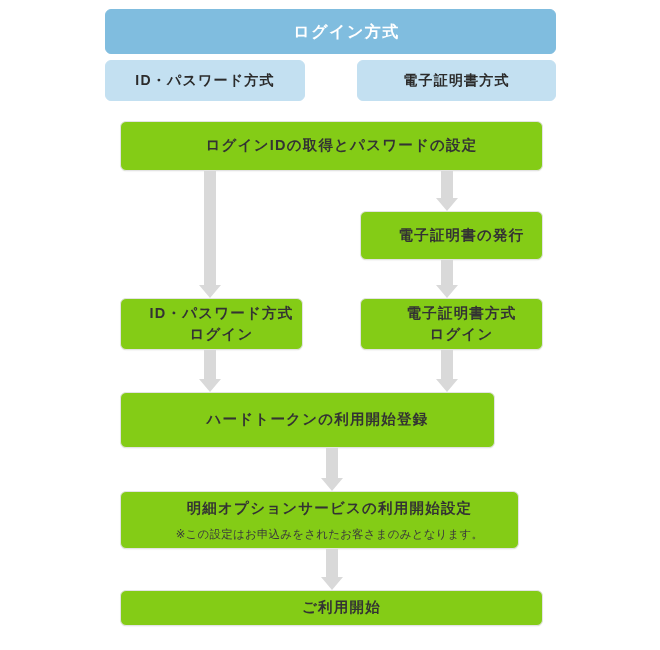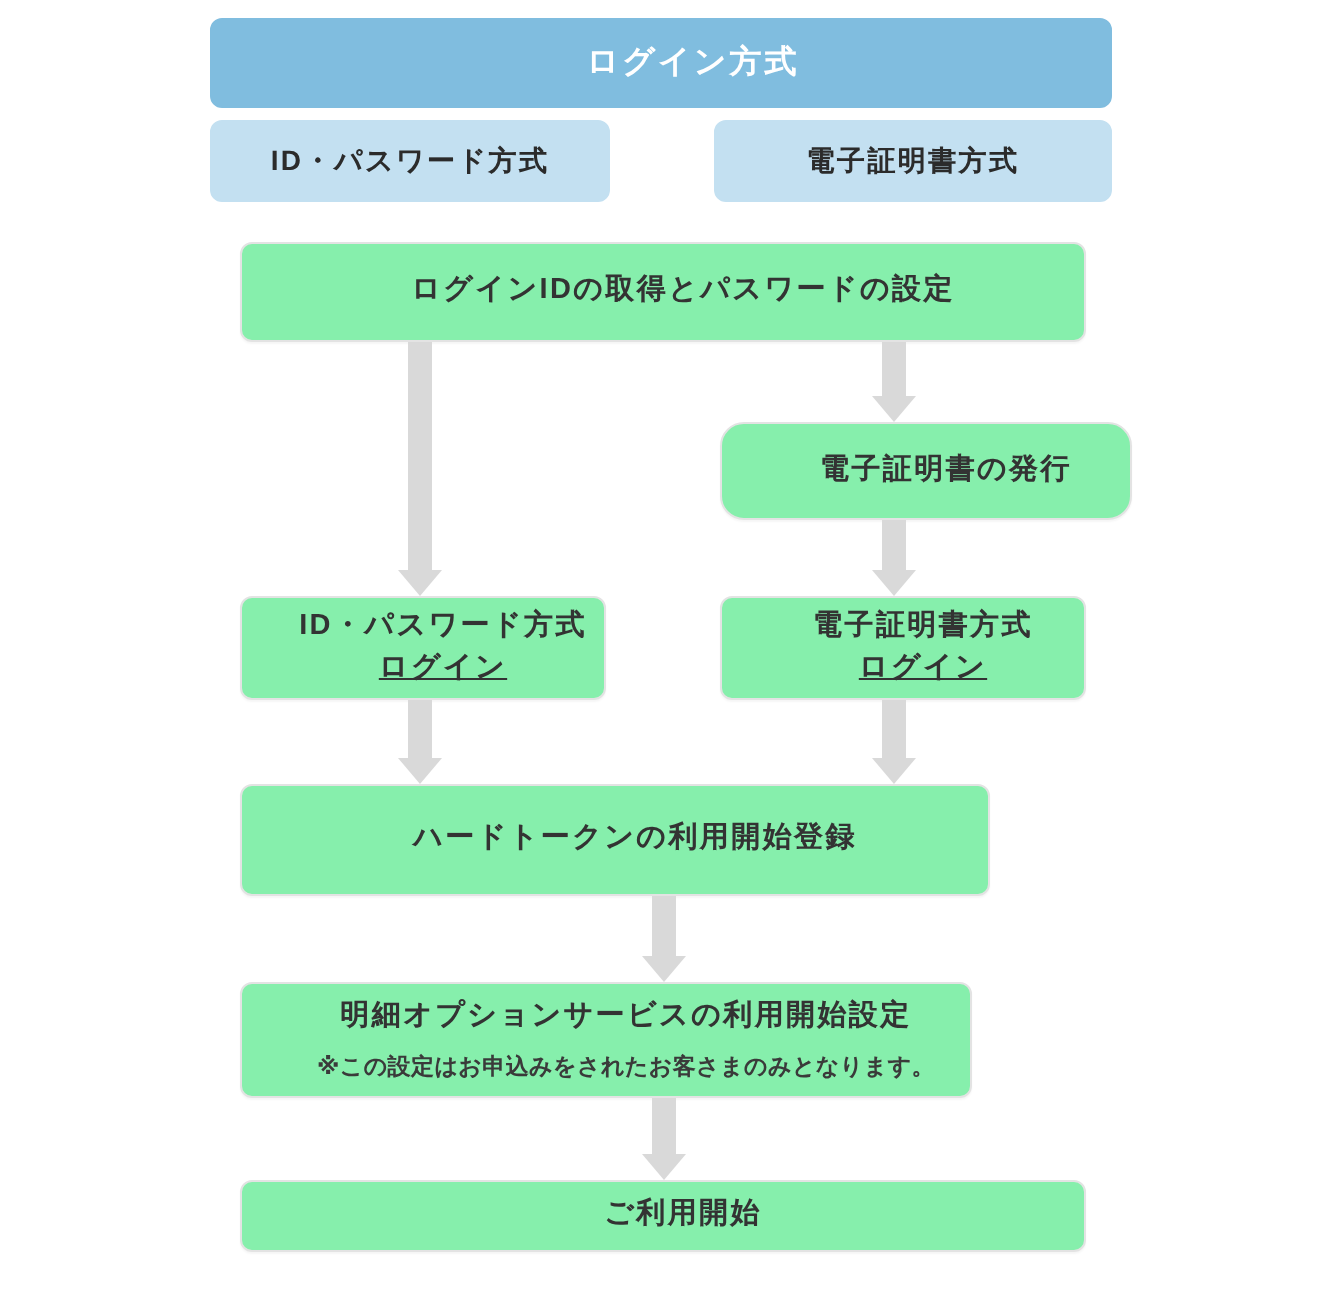--- a/index.html
+++ b/index.html
@@ -49,40 +49,39 @@
     background: #c3e0f1;
     border: 1px solid #c3e0f1;
     color: #2b2b2b;
     font-size: 14px;
     font-weight: bold;
     letter-spacing: 1.2px;
   }
 
   
   .node.step {
-    background: #86efac;
+    background: #84cc16;
     border: 1px solid #e3e3e3;
     color: #333333;
     font-size: 14.5px;
     font-weight: bold;
     letter-spacing: 1.2px;
     box-shadow: 0 1px 1px rgba(0,0,0,0.04);
     padding-left: 20px;
   }
   .node.step .main-line {
     display: block;
   }
   .node.step .sub-line {
     display: block;
-    text-decoration: underline;
   }
   .node.step .note {
     display: block;
     font-size: 11.5px;
-    font-weight: bold;
+    font-weight: normal;
     letter-spacing: 0.2px;
     color: #3a3a3a;
     margin-top: 7px;
     text-align: right;
   }
 
   
   .arrow {
     position: absolute;
   }
@@ -129,21 +128,21 @@
   <div class="arrow" style="left:194px; top:171px; width:32px; height:127px;">
     <div class="stem" style="width:12px; height:114px;"></div>
     <div class="head"></div>
   </div>
 
   <div class="arrow" style="left:431px; top:171px; width:32px; height:40px;">
     <div class="stem" style="width:12px; height:27px;"></div>
     <div class="head"></div>
   </div>
 
-  <div class="node step" style="left:360px; top:211px; width:206px; height:49px;border-radius:12px;">
+  <div class="node step" style="left:360px; top:211px; width:183px; height:49px;">
     <span class="main-line">電子証明書の発行</span>
   </div>
 
   <div class="arrow" style="left:431px; top:260px; width:32px; height:38px;">
     <div class="stem" style="width:12px; height:25px;"></div>
     <div class="head"></div>
   </div>
 
   <div class="node step" style="left:120px; top:298px; width:183px; height:52px;">
     <span class="main-line">ID・パスワード方式</span>
@@ -167,21 +166,21 @@
 
   <div class="node step" style="left:120px; top:392px; width:375px; height:56px;">
     <span class="main-line">ハードトークンの利用開始登録</span>
   </div>
 
   <div class="arrow" style="left:316px; top:448px; width:32px; height:43px;">
     <div class="stem" style="width:12px; height:30px;"></div>
     <div class="head"></div>
   </div>
 
-  <div class="node step" style="left:120px; top:491px; width:366px; height:58px;">
+  <div class="node step" style="left:120px; top:491px; width:399px; height:58px;">
     <span class="main-line">明細オプションサービスの利用開始設定</span>
     <span class="note">※この設定はお申込みをされたお客さまのみとなります。</span>
   </div>
 
   <div class="arrow" style="left:316px; top:549px; width:32px; height:41px;">
     <div class="stem" style="width:12px; height:28px;"></div>
     <div class="head"></div>
   </div>
 
   <div class="node step" style="left:120px; top:590px; width:423px; height:36px;">

